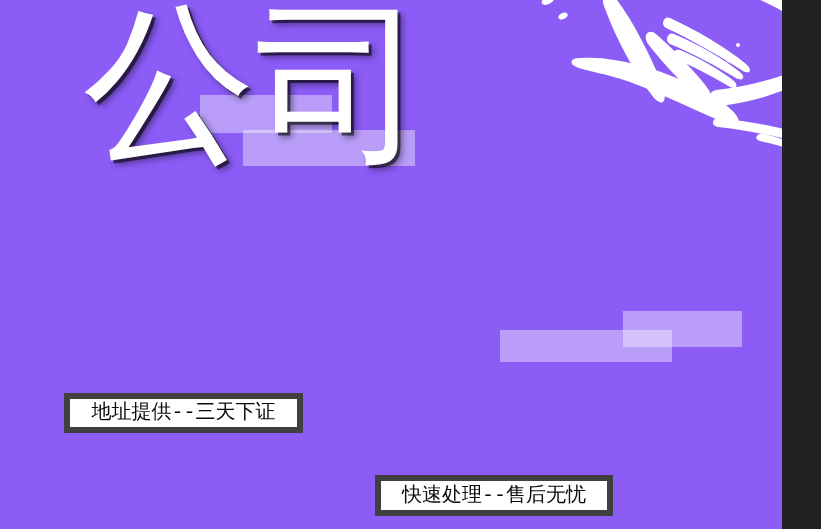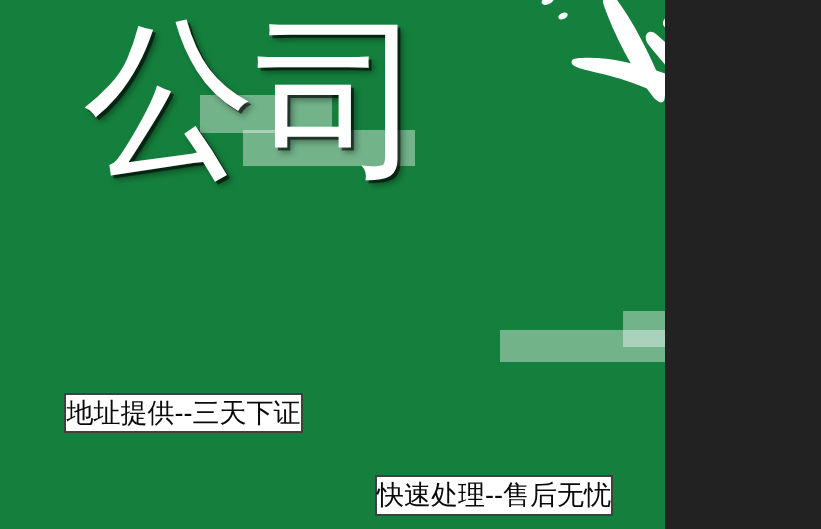--- a/index.html
+++ b/index.html
@@ -2,25 +2,25 @@
 <html><head>
 <meta charset="utf-8">
 <style>
   html, body {
     margin: 0;
     padding: 0;
     background: #222;
   }
   #poster {
     position: relative;
-    width: 665px;
+    width: 782px;
     height: 529px;
     overflow: hidden;
-    background: #15803d;
-    font-family: Liberation Sans, sans-serif;
+    background: #8b5cf6;
+    font-family: Liberation Mono, monospace;
   }
 
   
   #brush-art {
     position: absolute;
     top: -18px;
     left: 520px;
     width: 320px;
     height: 175px;
     pointer-events: none;
@@ -57,23 +57,23 @@
   #headline-line-2 {
     left: 288px;
     top: 200px;
     font-size: 172px;
   }
 
   
   .caption-box {
     position: absolute;
     background: #ffffff;
-    border: 2px solid #404040;
+    border: 6px solid #404040;
     color: #0a0a0a;
-    font-size: 27px;
+    font-size: 20px;
     line-height: 1;
     display: flex;
     align-items: center;
     justify-content: center;
     white-space: nowrap;
     box-sizing: border-box;
   }
   #caption-box-1 {
     left: 64px;
     top: 393px;

